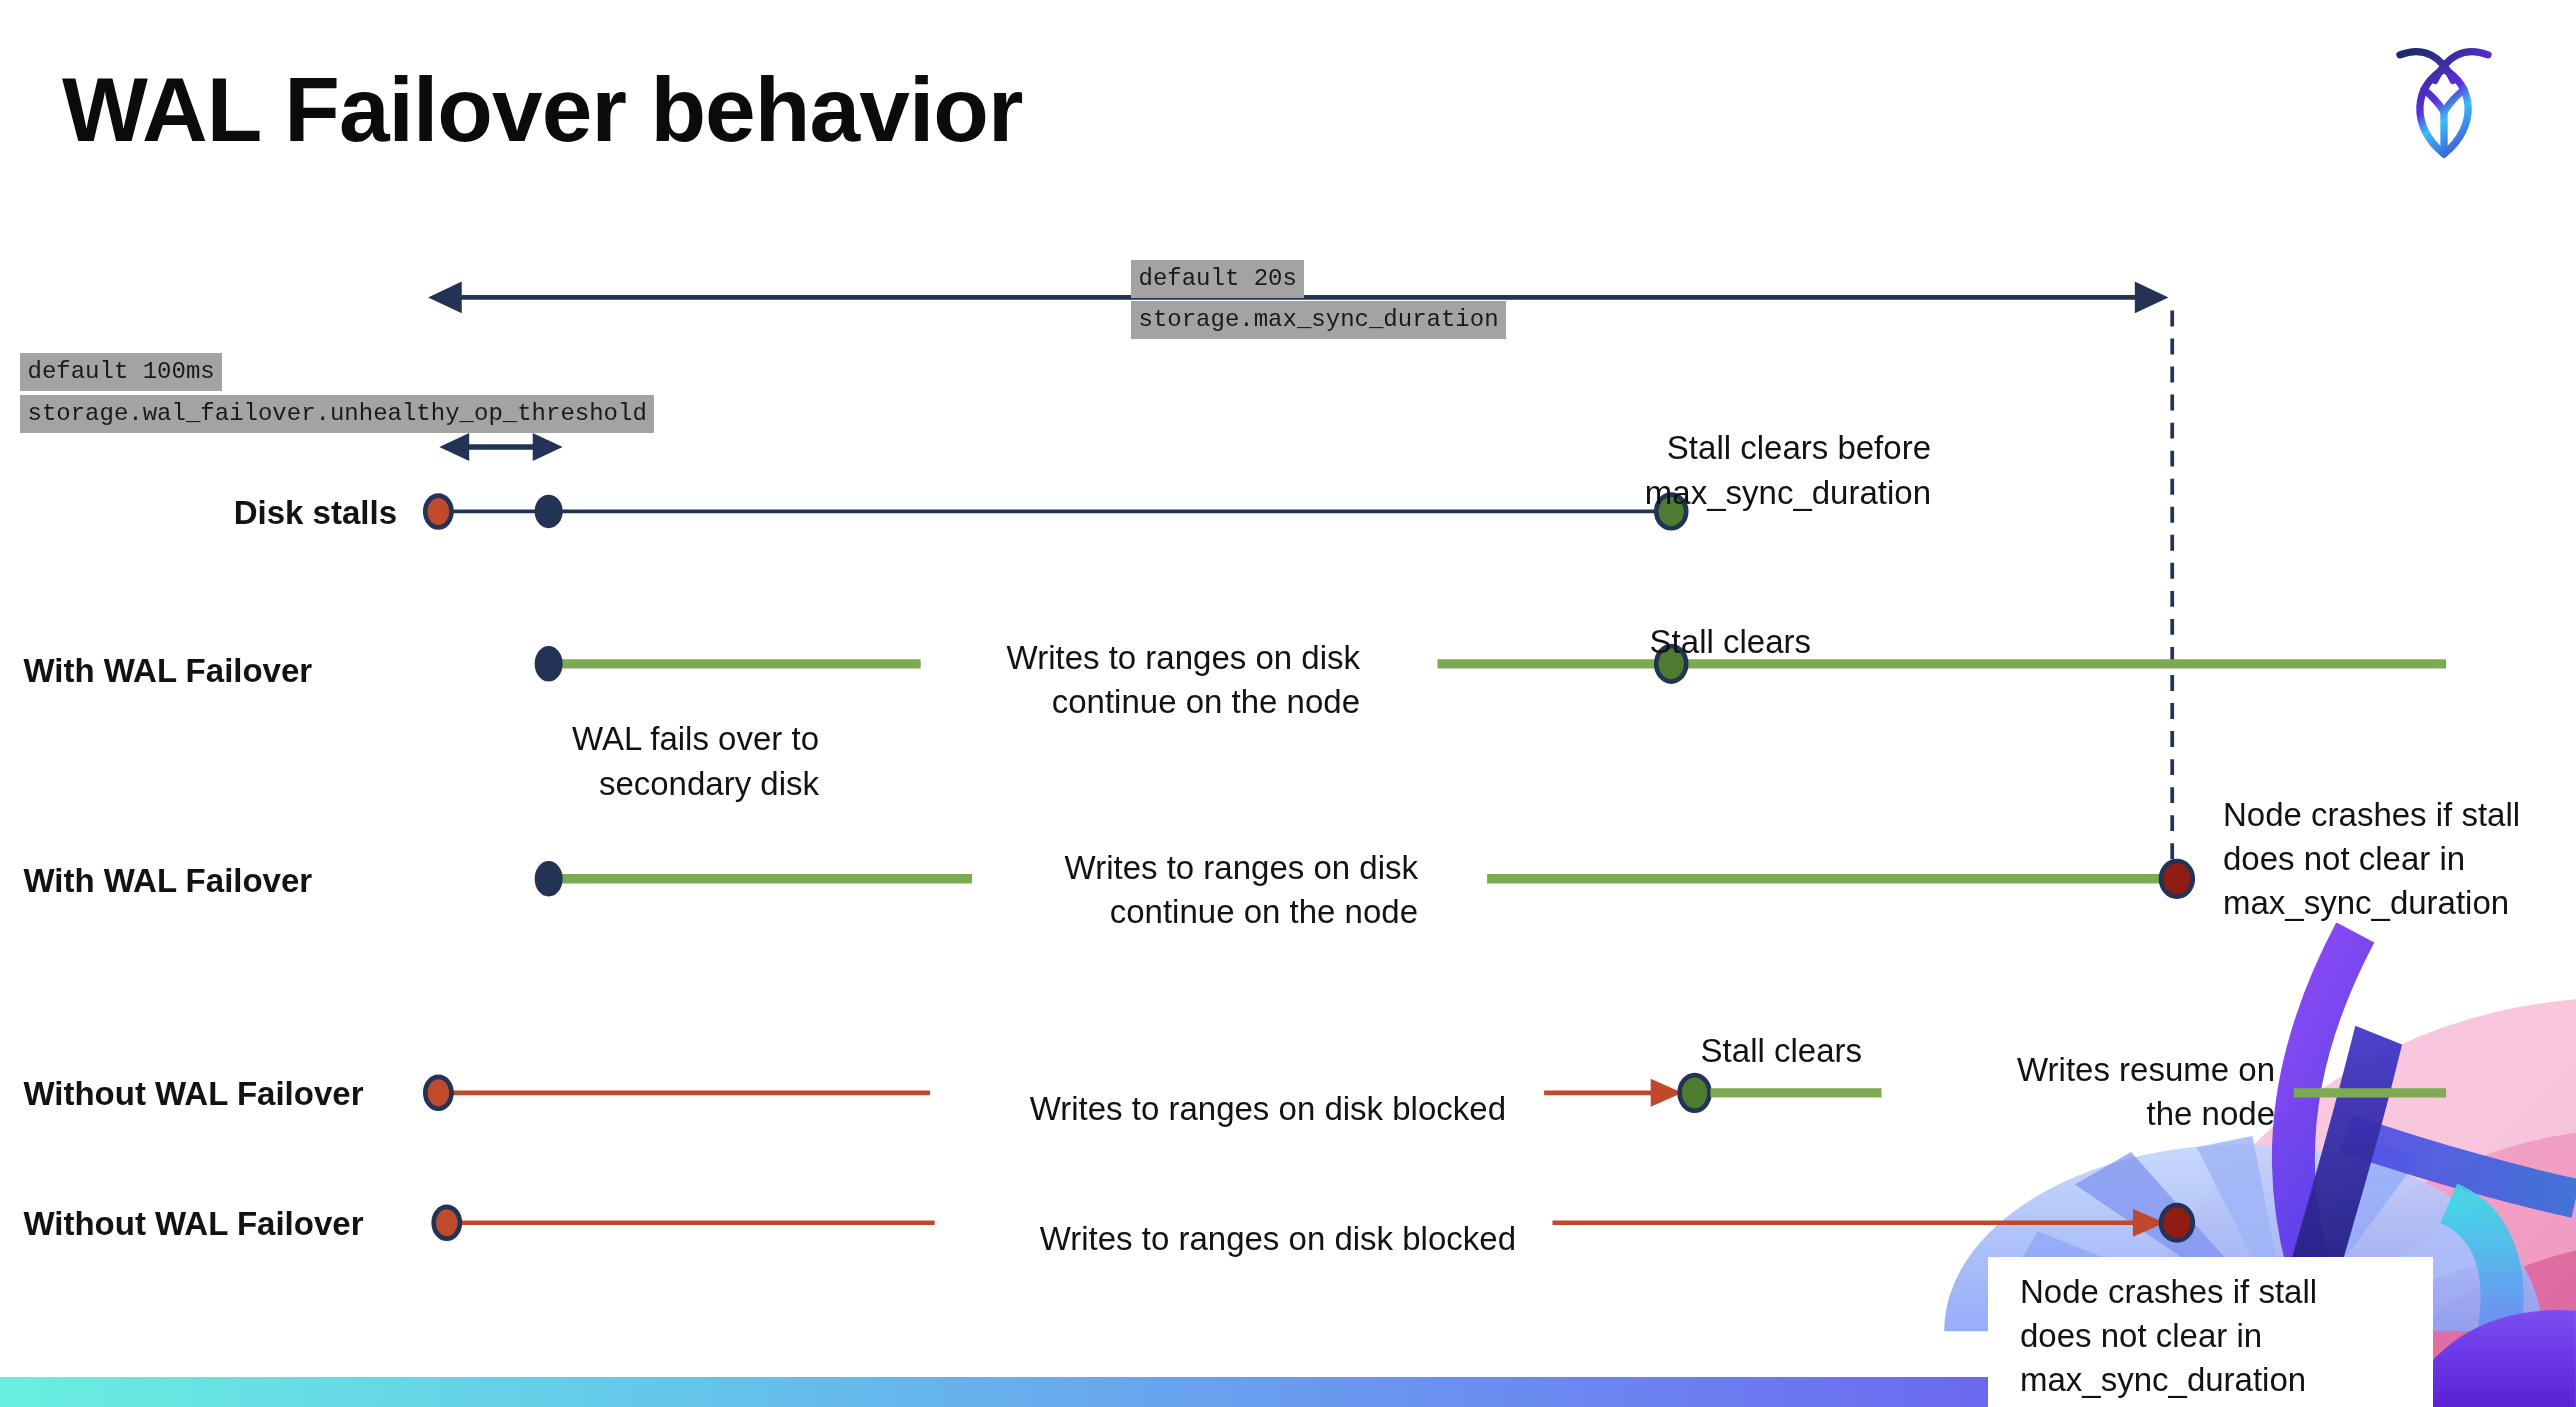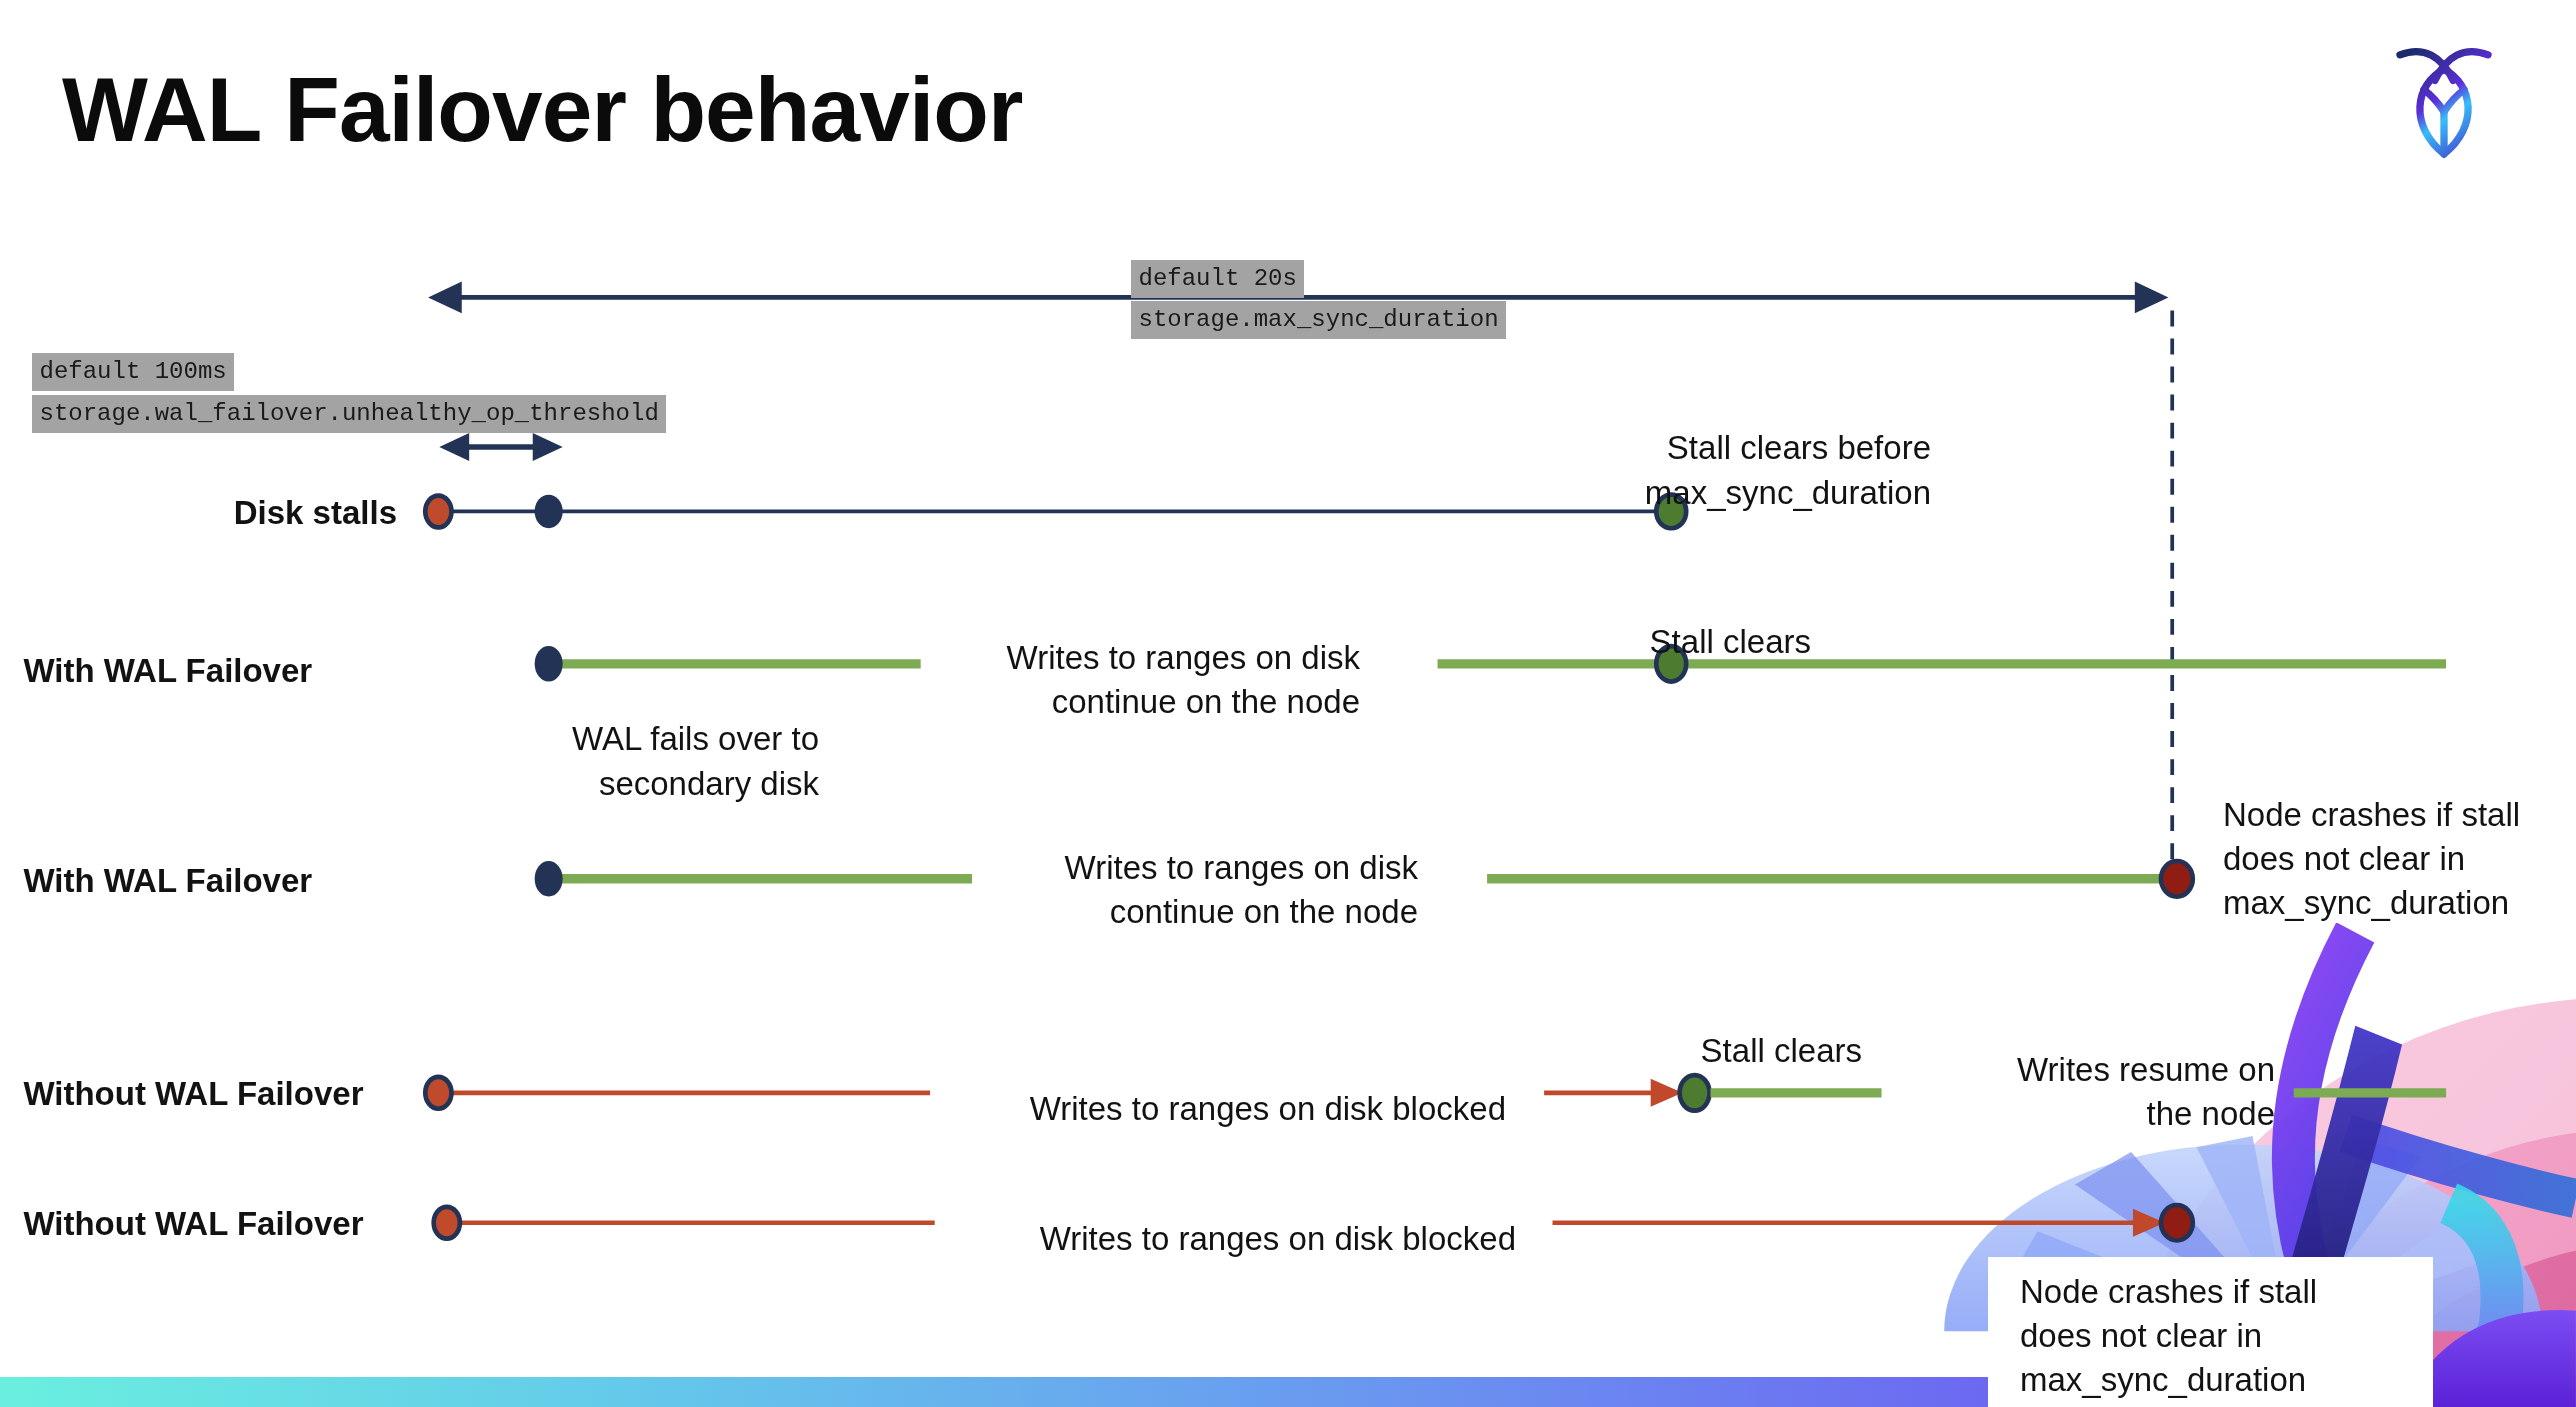--- a/index.html
+++ b/index.html
@@ -158,21 +158,21 @@
 </svg>
 
 <div id="labels" class="abs">
   <div class="abs slide-title">WAL Failover behavior</div>
 
   <div class="abs mono-stack" style="left:1131px;top:260px;">
     <span class="mono hl" style="display:table;">default 20s</span>
     <span class="mono hl" style="display:table;margin-top:3.7px;text-align:center;">storage.max_sync_duration</span>
   </div>
 
-  <div class="abs mono-stack" style="left:32px;top:353px;">
+  <div class="abs mono-stack" style="left:20px;top:353px;">
     <span class="mono hl" style="display:table;">default 100ms</span>
     <span class="mono hl" style="display:table;margin-top:4.7px;">storage.wal_failover.unhealthy_op_threshold</span>
   </div>
 
   <div class="abs lbl right" style="left:182px;top:494px;width:215px;">Disk stalls</div>
   <div class="abs lbl" style="left:23.4px;top:652px;">With WAL Failover</div>
   <div class="abs lbl" style="left:23.4px;top:862px;">With WAL Failover</div>
   <div class="abs lbl" style="left:23.4px;top:1075px;">Without WAL Failover</div>
   <div class="abs lbl" style="left:23.4px;top:1205px;">Without WAL Failover</div>
 

